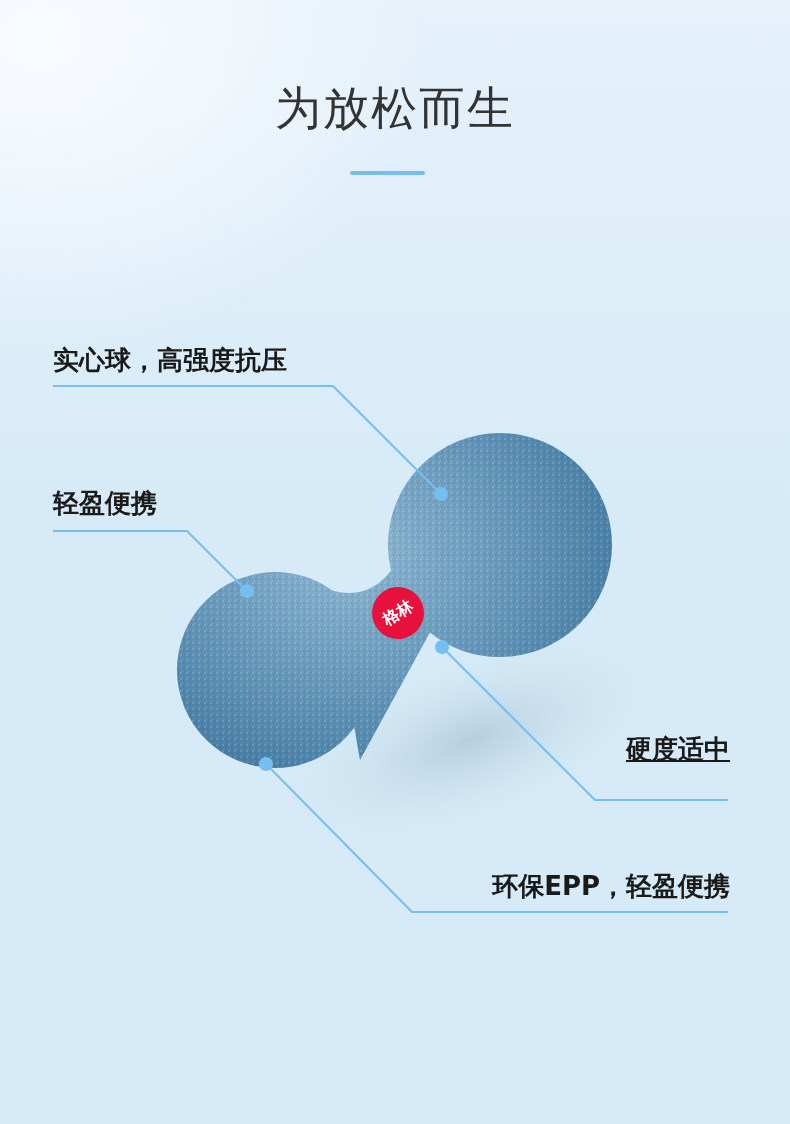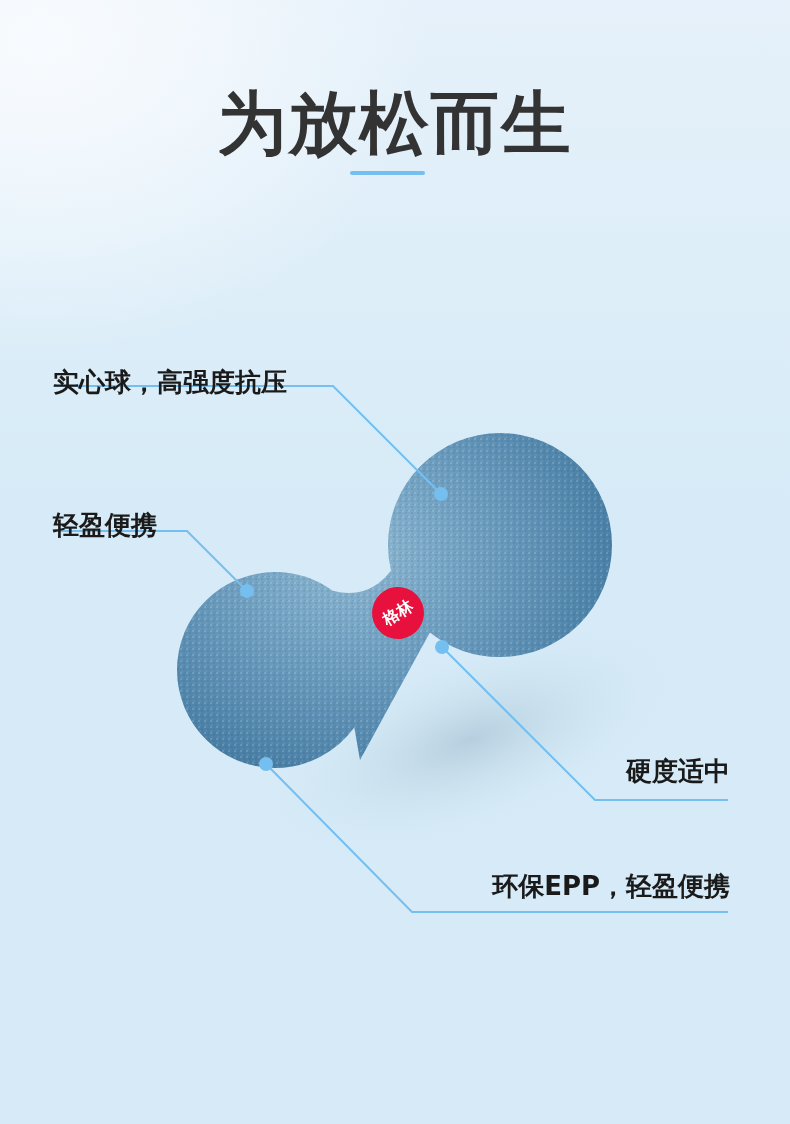--- a/index.html
+++ b/index.html
@@ -9,31 +9,31 @@
       background: #d6ebf7;
     }
     .bg {
       position: absolute; inset: 0;
       background:
         radial-gradient(ellipse 520px 420px at 40px 40px, #f8fbfe 0%, rgba(248,251,254,0.6) 35%, rgba(214,235,247,0) 75%),
         linear-gradient(180deg, #e6f1fa 0%, #d6ebf7 45%, #d6ebf7 100%);
     }
     .title {
       position: absolute; left: 0; right: 0; top: 78px; text-align: center;
-      font-size: 69px; color: #333333; letter-spacing: 2px; font-weight: bold;
+      font-size: 46px; color: #333333; letter-spacing: 2px; font-weight: normal;
     }
     .title-underline {
       position: absolute; left: 350px; top: 171px; width: 75px; height: 4px;
       border-radius: 2px; background: #74bff0;
     }
     .label {
       position: absolute; font-size: 26px; color: #1a1a1a; white-space: nowrap;
       font-weight: bold;
     }
-    .label.left { text-align: left; margin-top: 22px; }
+    .label.left { text-align: left; }
     .label.right { text-align: right; }
     svg.overlay { position: absolute; left: 0; top: 0; }
     .badge {
       position: absolute; left: 372px; top: 587px; width: 52px; height: 52px;
       border-radius: 50%; background: #e8103c;
       display: flex; align-items: center; justify-content: center;
       color: #ffffff; font-size: 16px; font-weight: bold;
       transform: rotate(-32deg);
     }
   </style>
@@ -91,14 +91,14 @@
     <circle cx="266" cy="764" r="7"></circle>
   </g>
 </svg>
 
 <div class="badge">
   <span>格林</span>
 </div>
 
 <div class="label left" style="left:53px; top:343px;">实心球，高强度抗压</div>
 <div class="label left" style="left:53px; top:486px;">轻盈便携</div>
-<div class="label right" style="right:60px; top:754px;">硬度适中</div>
+<div class="label right" style="right:60px; top:732px;text-decoration:underline;">硬度适中</div>
 <div class="label right" style="right:60px; top:869px;">环保EPP，轻盈便携</div>
 
 </body></html>

